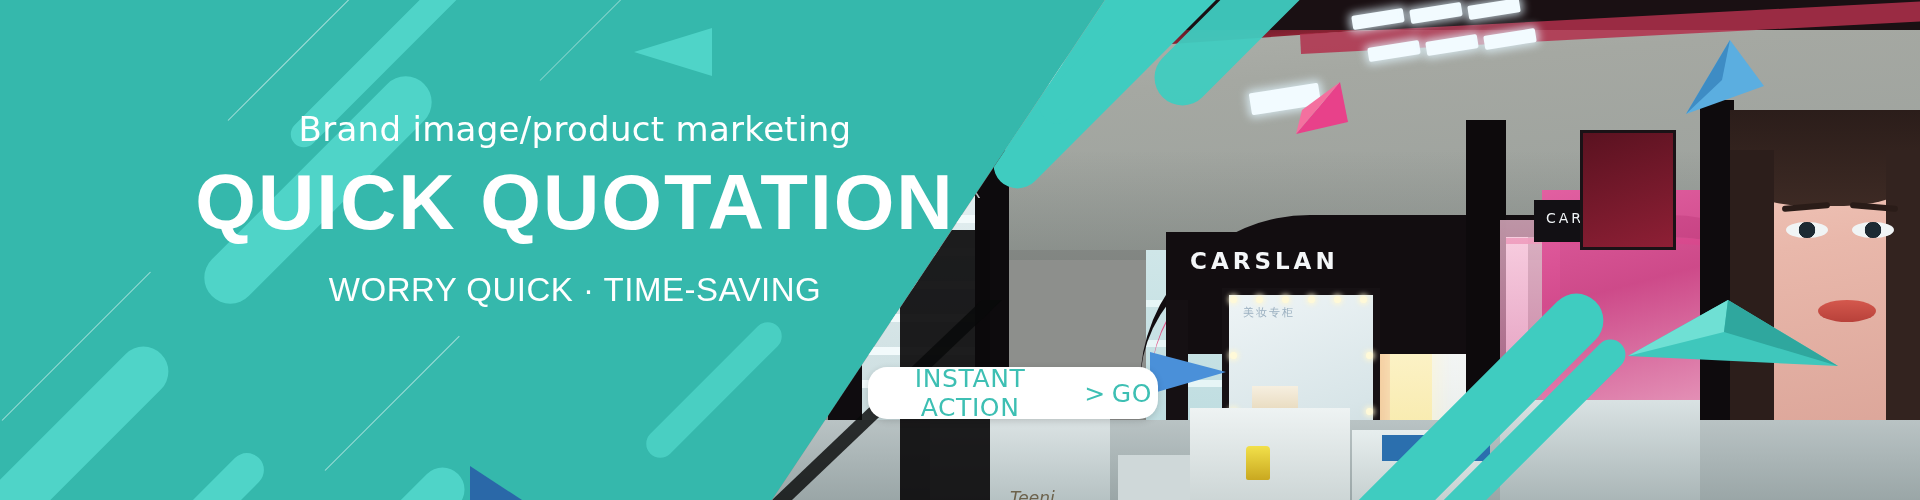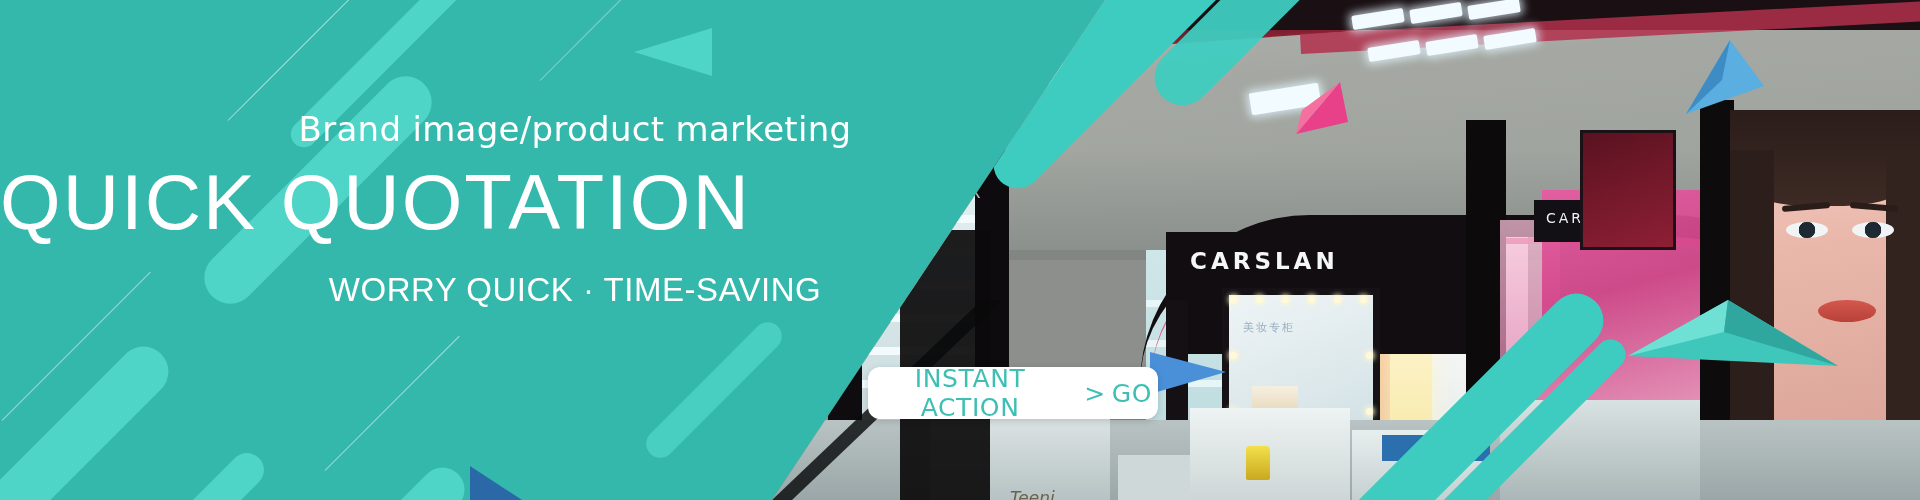--- a/index.html
+++ b/index.html
@@ -48,21 +48,21 @@
     font-size:23px;letter-spacing:4px;font-weight:600;}
   .fascia-col{left:1166px;top:300px;width:22px;height:250px;background:#151013;}
   .fascia-col2{left:1472px;top:300px;width:26px;height:250px;background:#151013;}
   
   .poster{left:1222px;top:288px;width:158px;height:215px;
     background:linear-gradient(160deg,#eef4f6 0%,#d8e5e8 60%,#c3d2d6 100%);
     border:7px solid #161114;}
   .poster-dots{left:1226px;top:292px;width:150px;height:207px;}
   .pdot{width:7px;height:7px;border-radius:50%;background:#fff9d8;
     box-shadow:0 0 5px 2px rgba(255,248,210,.8);position:absolute;}
-  .poster-txt{left:1243px;top:321px;width:120px;color:#9bb0c0;font-size:11px;line-height:15px;letter-spacing:2px;font-family:Liberation Mono, monospace;}
+  .poster-txt{left:1243px;top:305px;width:120px;color:#9bb0c0;font-size:11px;line-height:15px;letter-spacing:2px;}
   .cup{left:1252px;top:386px;width:46px;height:52px;border-radius:0 0 22px 22px;
     background:linear-gradient(180deg,#f6efe0,#d9c49a);}
   
   .shelfcase{left:1146px;top:250px;width:130px;height:250px;
     background:linear-gradient(180deg,#cfe6e8 0%,#b8d9dd 100%);}
   .shelf-line{left:1146px;width:130px;height:7px;background:#eaf7f8;opacity:.9;}
   .shelfcase2{left:860px;top:196px;width:120px;height:290px;
     background:linear-gradient(180deg,#e2eef0,#c4d8da);}
   .shelf-line2{left:860px;width:120px;height:8px;background:#f2fafb;}
   .dark-col-a{left:975px;top:150px;width:34px;height:350px;background:#0d0b0d;}
@@ -133,32 +133,32 @@
   .photo-bar{position:absolute;background:#3FCCC0;border-radius:60px;transform:rotate(45deg);}
 
   
   .content{position:absolute;left:0;top:0;width:1150px;height:500px;margin-top:15px;}
   .eyebrow{
     position:absolute;left:0;top:94px;width:1150px;text-align:center;
     color:#ffffff;font-size:34px;font-weight:400;letter-spacing:.3px;
     font-family:"DejaVu Sans","Liberation Sans",sans-serif;
   }
   .headline{
-    position:absolute;left:0;top:148px;width:1150px;
-    color:#ffffff;font-size:78px;font-weight:400;letter-spacing:2px;line-height:1;
+    position:absolute;left:0;top:148px;width:1150px;text-align:center;
+    color:#ffffff;font-size:78px;font-weight:700;letter-spacing:2px;line-height:1;
     font-family:"Liberation Sans","DejaVu Sans",sans-serif;
   }
   .subline{
     position:absolute;left:0;top:256px;width:1150px;text-align:center;
     color:#ffffff;font-size:33px;font-weight:400;letter-spacing:.5px;
     font-family:"Liberation Sans","DejaVu Sans",sans-serif;
   }
   .cta{
     position:absolute;left:868px;top:367px;width:290px;height:52px;
-    background:#ffffff;border:0;border-radius:12px;
+    background:#ffffff;border:0;border-radius:19px;
     color:#3DBFB3;font-size:25px;letter-spacing:.6px;
     font-family:"DejaVu Sans","Liberation Sans",sans-serif;
     display:flex;align-items:center;justify-content:center;gap:18px;
     cursor:pointer;box-shadow:0 2px 7px rgba(0,0,0,.16);
   }
   .cta .go{display:inline-flex;align-items:center;gap:6px;}
 </style>
 </head>
 <body>
 

